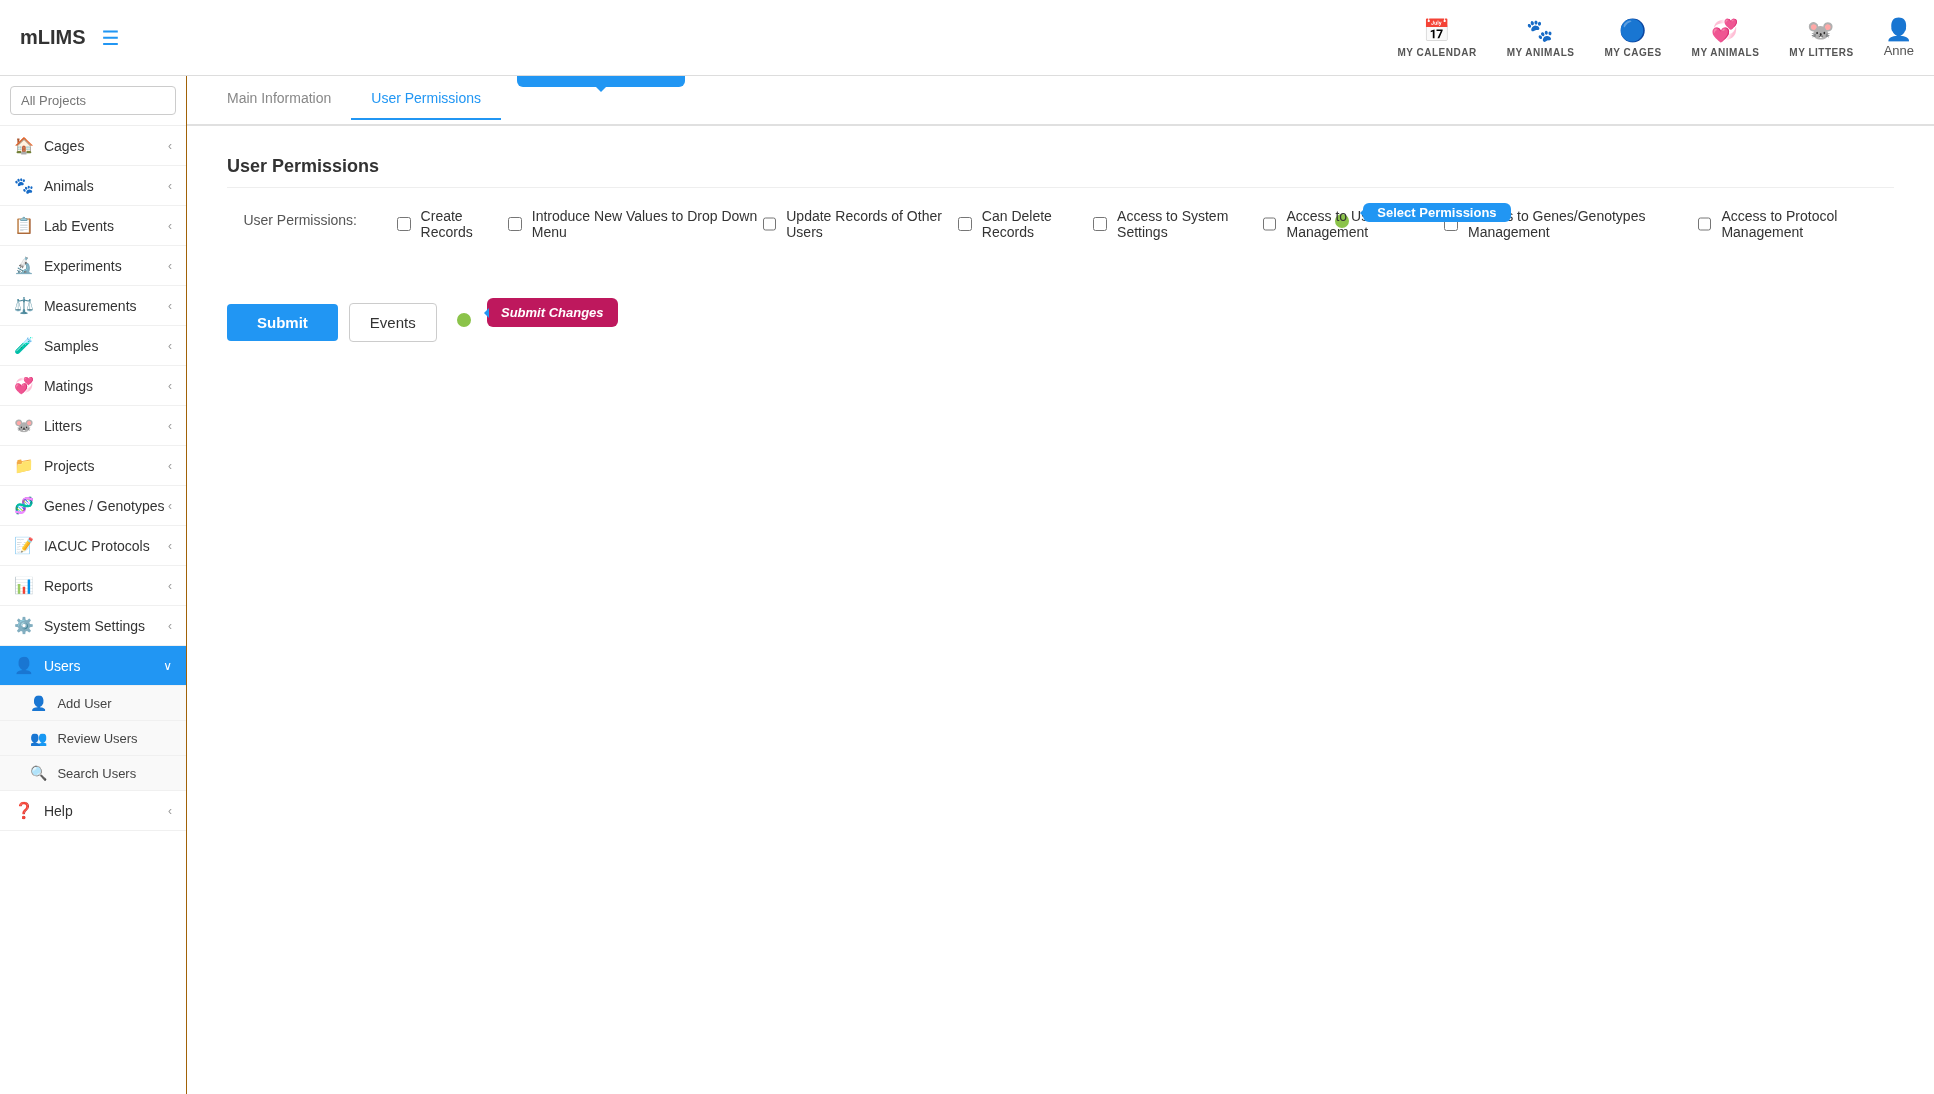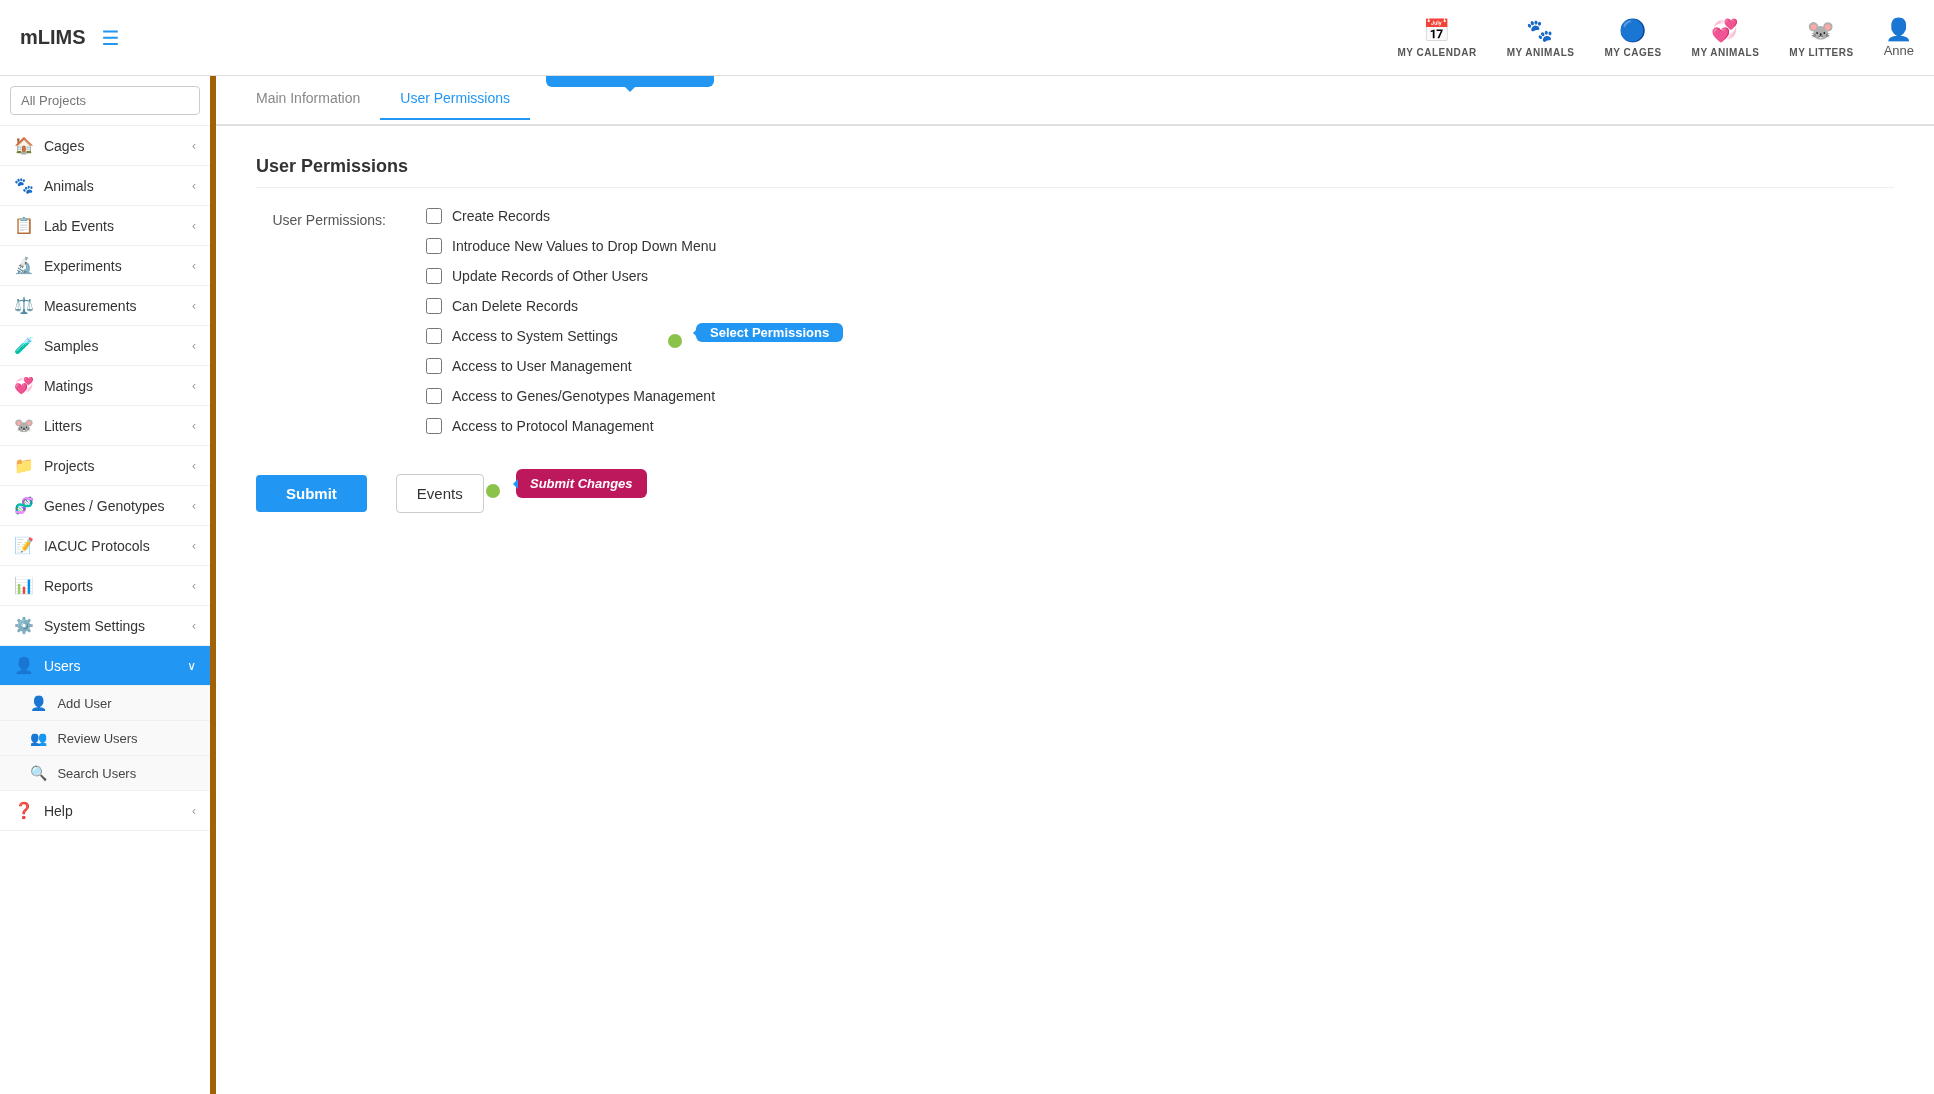--- a/index.html
+++ b/index.html
@@ -70,23 +70,23 @@
 
     
     .layout {
       display: flex;
       flex: 1;
       overflow: hidden;
     }
 
     
     .sidebar {
-      width: 216px;
+      width: 187px;
       background: #fff;
-      border-right: 6px solid #a16207;
+      border-right: 1px solid #a16207;
       overflow-y: auto;
       flex-shrink: 0;
     }
     .sidebar-search {
       padding: 10px;
       border-bottom: 1px solid #eee;
     }
     .sidebar-search input {
       width: 100%;
       padding: 6px 10px;
@@ -207,22 +207,22 @@
     }
     .permissions-label {
       color: #555;
       font-size: 14px;
       min-width: 130px;
       text-align: right;
       padding-top: 4px;
     }
     .permissions-list {
       display: flex;
-      flex-direction: column;
-      gap: 14px;
+      flex-direction: row;
+      gap: 4px;
     }
     .permission-item {
       display: flex;
       align-items: center;
       gap: 10px;
       font-size: 14px;
       color: #333;
       position: relative;
     }
     .permission-item input[type="checkbox"] {
@@ -262,22 +262,22 @@
       width: 18px;
       height: 18px;
       background: #8BC34A;
       border-radius: 50%;
       border: 2px solid #fff;
     }
 
     
     .buttons-row {
       display: flex;
-      gap: 29px;
-      margin-top: 40px;
+      gap: 11px;
+      margin-top: 63px;
       align-items: center;
       position: relative;
     }
     .btn-submit {
       background: #2196F3;
       color: #fff;
       border: none;
       padding: 10px 30px;
       border-radius: 4px;
       font-size: 15px;

